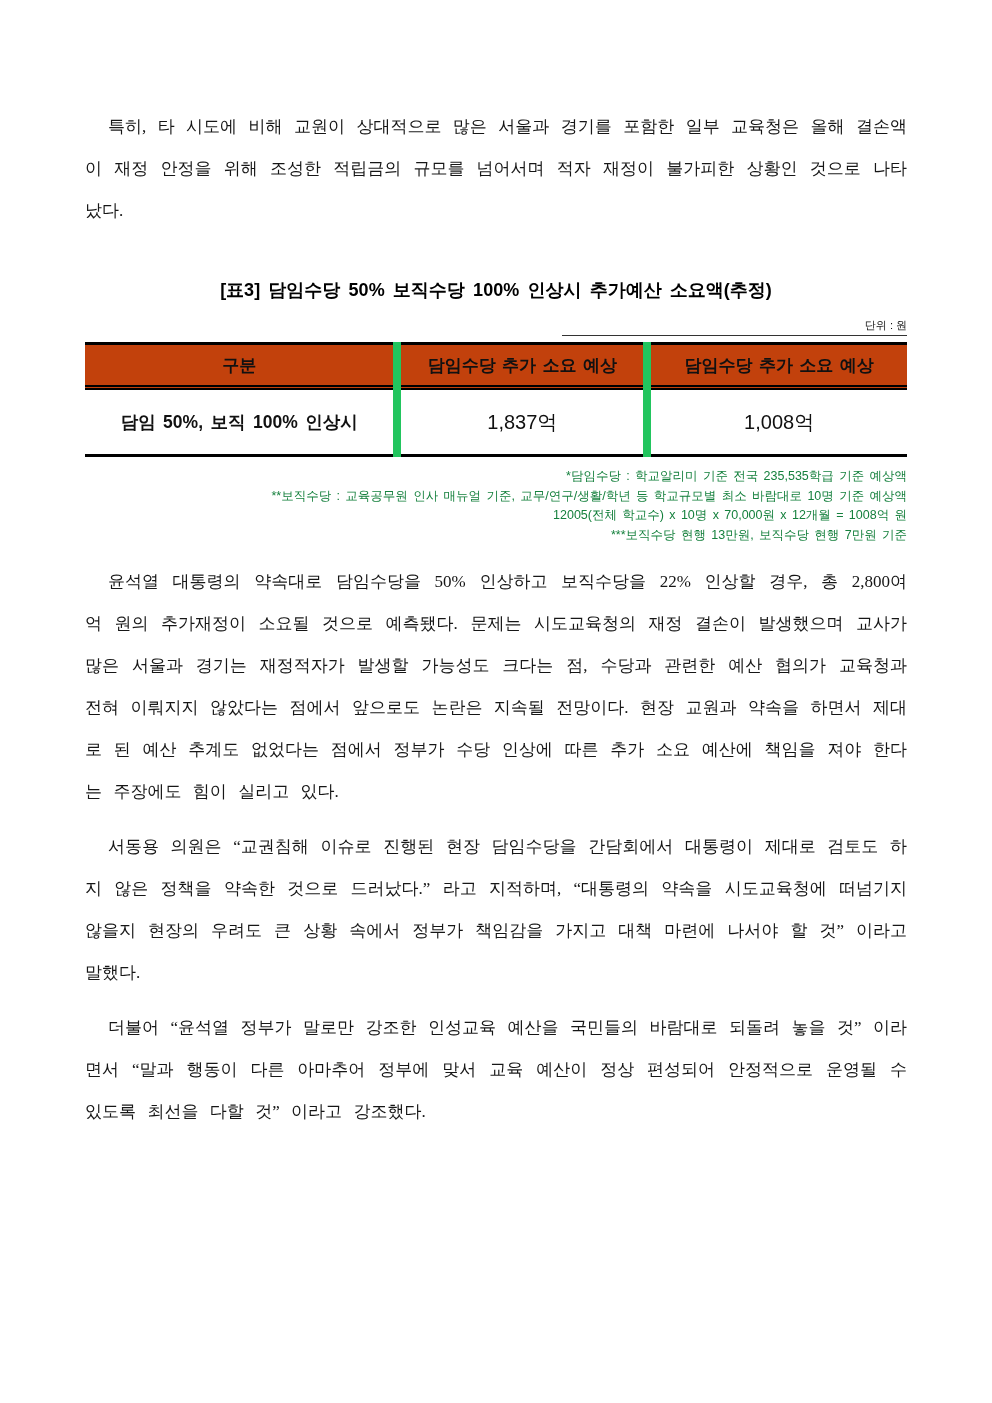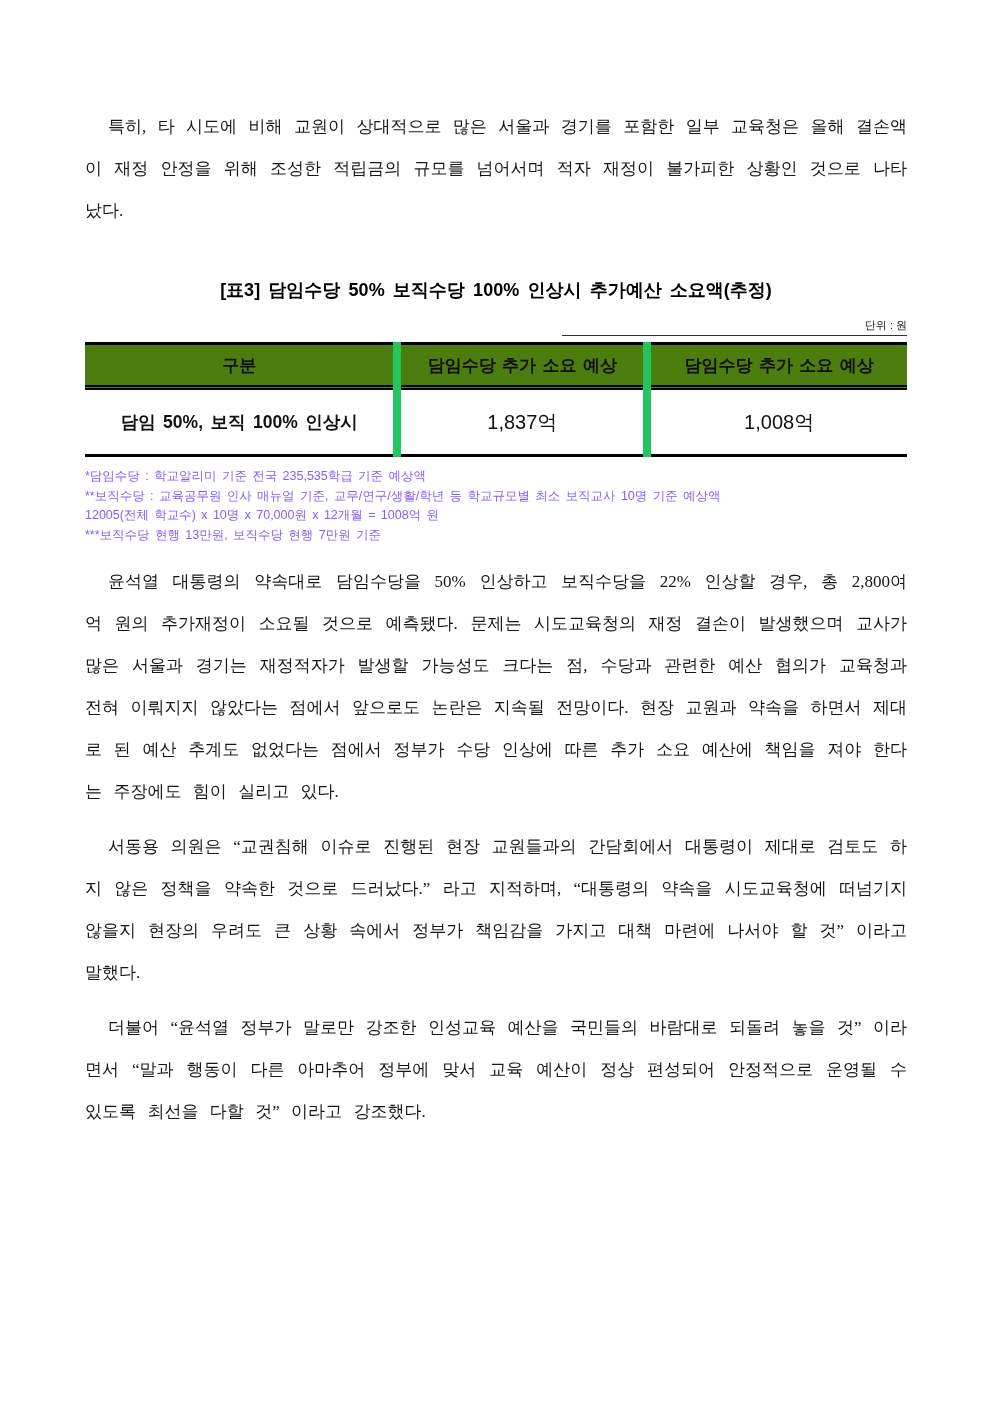--- a/index.html
+++ b/index.html
@@ -63,21 +63,21 @@
     table-layout: fixed;
     margin-top: 6px;
     border-top: 3px solid #000;
     border-bottom: 3px solid #000;
     font-family: "Liberation Sans", "DejaVu Sans", sans-serif;
   }
   table.budget-table col.c1 { width: 38%; }
   table.budget-table col.c2 { width: 30.4%; }
   table.budget-table col.c3 { width: 31.6%; }
   table.budget-table th {
-    background: #4d7c0f;
+    background: #c2410c;
     font-weight: bold;
     font-size: 17px;
     height: 40px;
     text-align: center;
     vertical-align: middle;
     border-bottom: 5px double #000;
     padding: 0 2px;
     word-spacing: 0.1em;
   }
   table.budget-table th + th,
@@ -101,21 +101,22 @@
     font-weight: normal;
   }
 
   
   .footnotes {
     margin-top: 10px;
     margin-bottom: 16px;
     font-family: "Liberation Sans", "DejaVu Sans", sans-serif;
     font-size: 12.5px;
     line-height: 19.5px;
-    color: #8b5cf6;
+    text-align: right;
+    color: #15803d;
     word-spacing: 0.15em;
   }
   .footnote-line { white-space: nowrap; }
 </style>
 </head>
 <body>
 
 <div class="page">
 
   <p class="para first">특히, 타 시도에 비해 교원이 상대적으로 많은 서울과 경기를 포함한 일부 교육청은 올해 결손액이 재정 안정을 위해 조성한 적립금의 규모를 넘어서며 적자 재정이 불가피한 상황인 것으로 나타났다.</p>
@@ -143,24 +144,24 @@
       <tr>
         <td class="row-label">담임 50%, 보직 100% 인상시</td>
         <td class="cell-value">1,837억</td>
         <td class="cell-value">1,008억</td>
       </tr>
     </tbody>
   </table>
 
   <div class="footnotes">
     <div class="footnote-line">*담임수당 : 학교알리미 기준 전국 235,535학급 기준 예상액</div>
-    <div class="footnote-line">**보직수당 : 교육공무원 인사 매뉴얼 기준, 교무/연구/생활/학년 등 학교규모별 최소 보직교사 10명 기준 예상액</div>
+    <div class="footnote-line">**보직수당 : 교육공무원 인사 매뉴얼 기준, 교무/연구/생활/학년 등 학교규모별 최소 바람대로 10명 기준 예상액</div>
     <div class="footnote-line">12005(전체 학교수) x 10명 x 70,000원 x 12개월 = 1008억 원</div>
     <div class="footnote-line">***보직수당 현행 13만원, 보직수당 현행 7만원 기준</div>
   </div>
 
   <p class="para">윤석열 대통령의 약속대로 담임수당을 50% 인상하고 보직수당을 22% 인상할 경우, 총 2,800여 억 원의 추가재정이 소요될 것으로 예측됐다. 문제는 시도교육청의 재정 결손이 발생했으며 교사가 많은 서울과 경기는 재정적자가 발생할 가능성도 크다는 점, 수당과 관련한 예산 협의가 교육청과 전혀 이뤄지지 않았다는 점에서 앞으로도 논란은 지속될 전망이다. 현장 교원과 약속을 하면서 제대로 된 예산 추계도 없었다는 점에서 정부가 수당 인상에 따른 추가 소요 예산에 책임을 져야 한다는 주장에도 힘이 실리고 있다.</p>
 
-  <p class="para">서동용 의원은 “교권침해 이슈로 진행된 현장 교원들과의 간담회에서 대통령이 제대로 검토도 하지 않은 정책을 약속한 것으로 드러났다.” 라고 지적하며, “대통령의 약속을 시도교육청에 떠넘기지 않을지 현장의 우려도 큰 상황 속에서 정부가 책임감을 가지고 대책 마련에 나서야 할 것” 이라고 말했다.</p>
+  <p class="para">서동용 의원은 “교권침해 이슈로 진행된 현장 담임수당을 간담회에서 대통령이 제대로 검토도 하지 않은 정책을 약속한 것으로 드러났다.” 라고 지적하며, “대통령의 약속을 시도교육청에 떠넘기지 않을지 현장의 우려도 큰 상황 속에서 정부가 책임감을 가지고 대책 마련에 나서야 할 것” 이라고 말했다.</p>
 
   <p class="para">더불어 “윤석열 정부가 말로만 강조한 인성교육 예산을 국민들의 바람대로 되돌려 놓을 것” 이라면서 “말과 행동이 다른 아마추어 정부에 맞서 교육 예산이 정상 편성되어 안정적으로 운영될 수 있도록 최선을 다할 것” 이라고 강조했다.</p>
 
 </div>
 
 </body></html>

